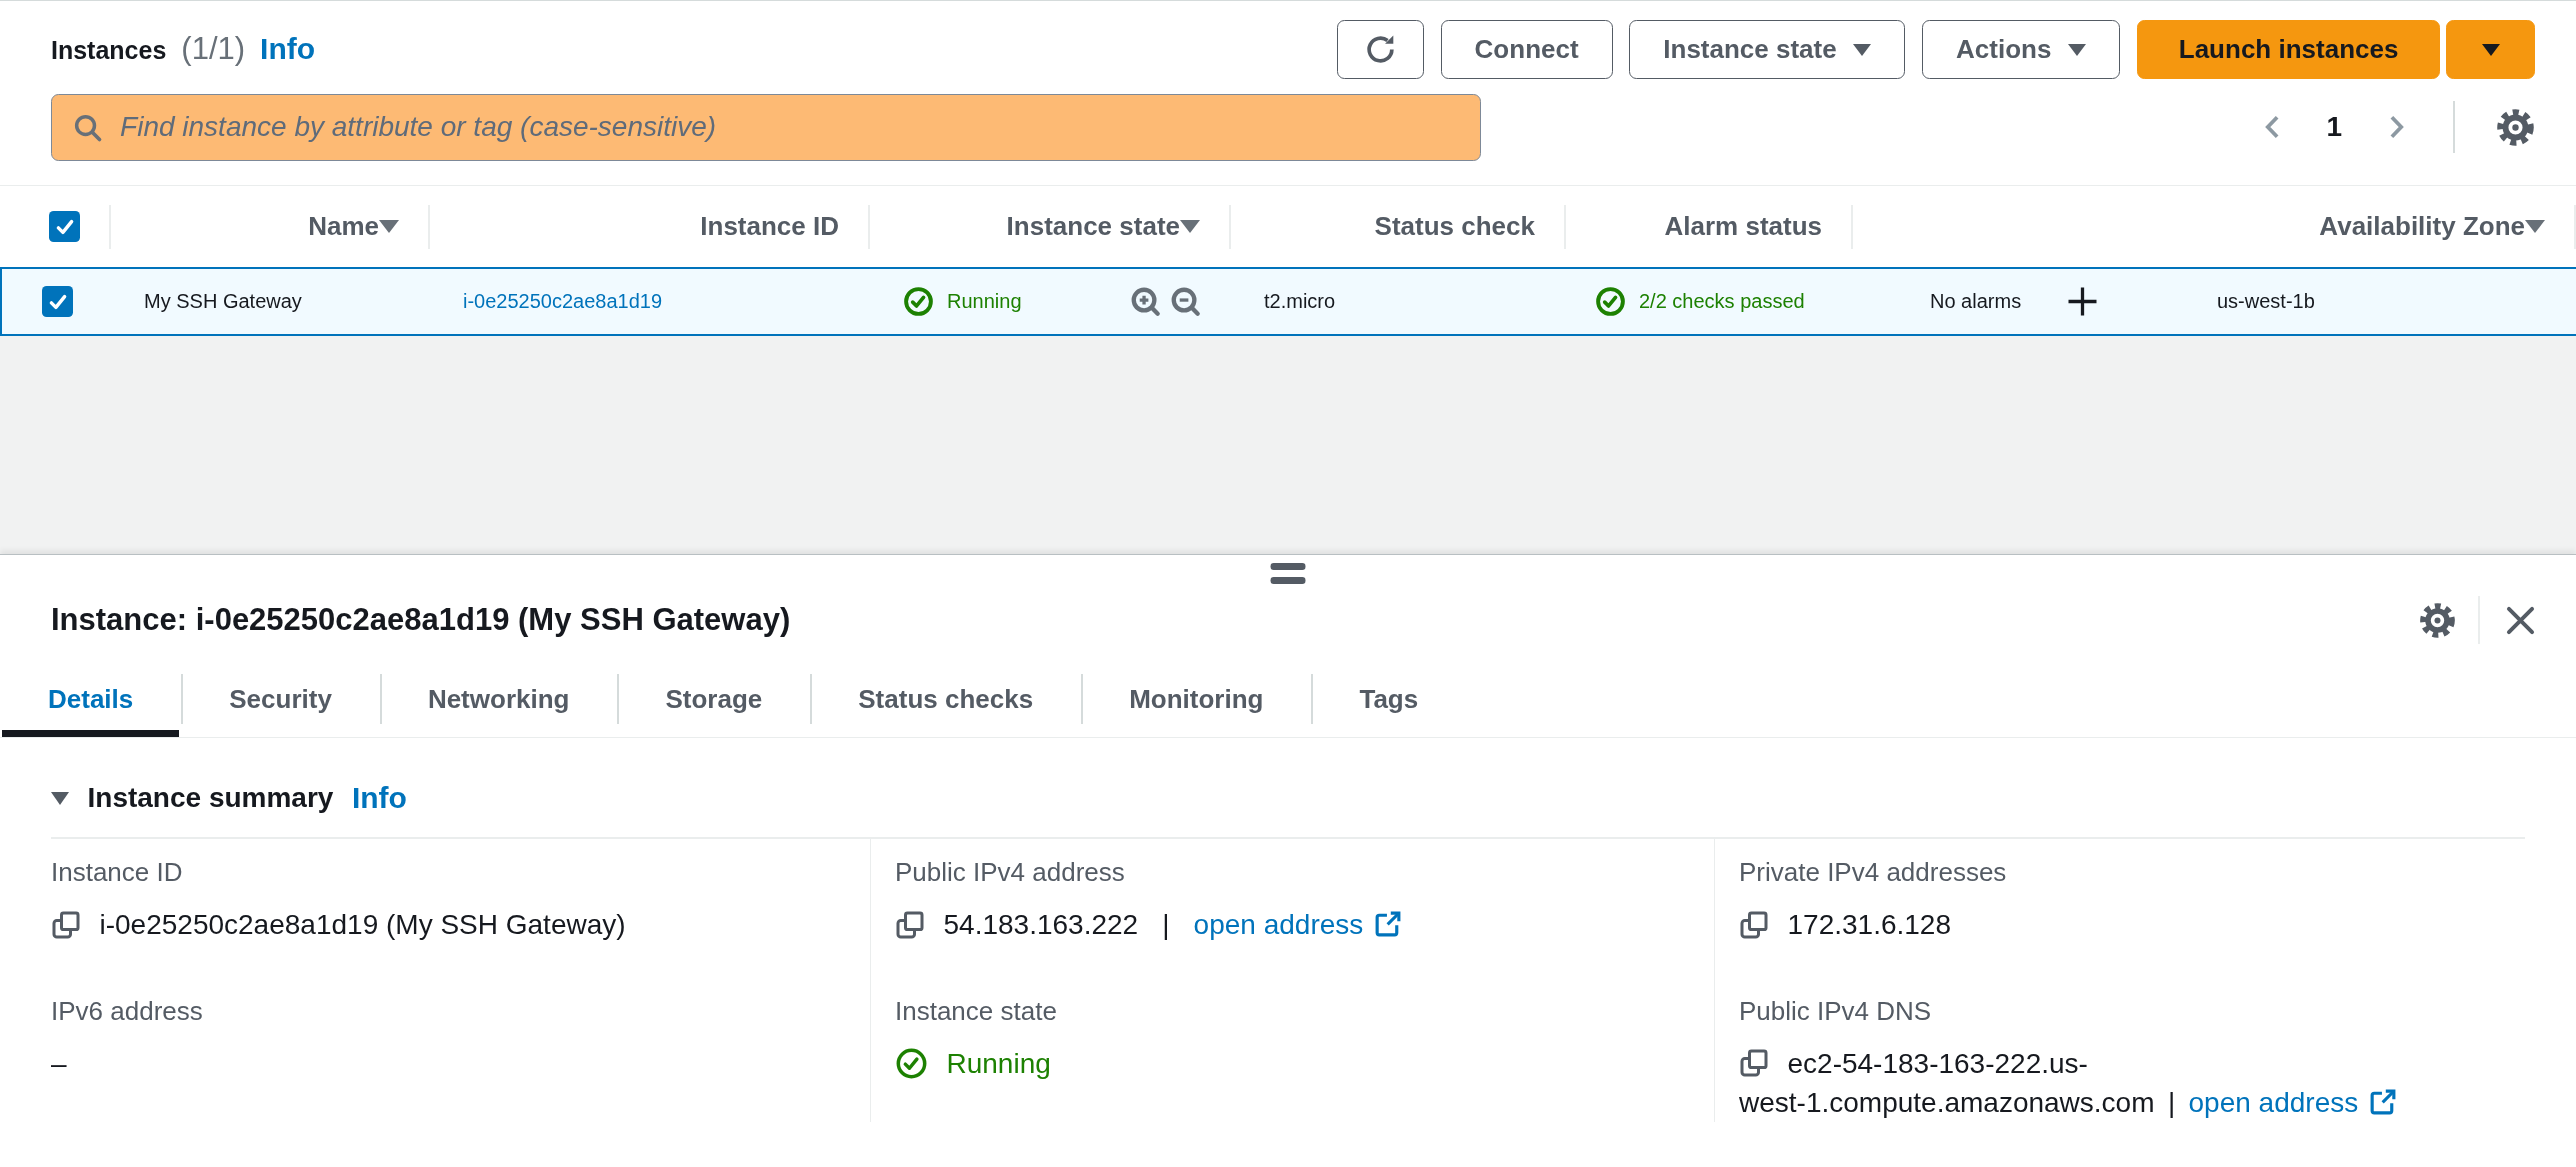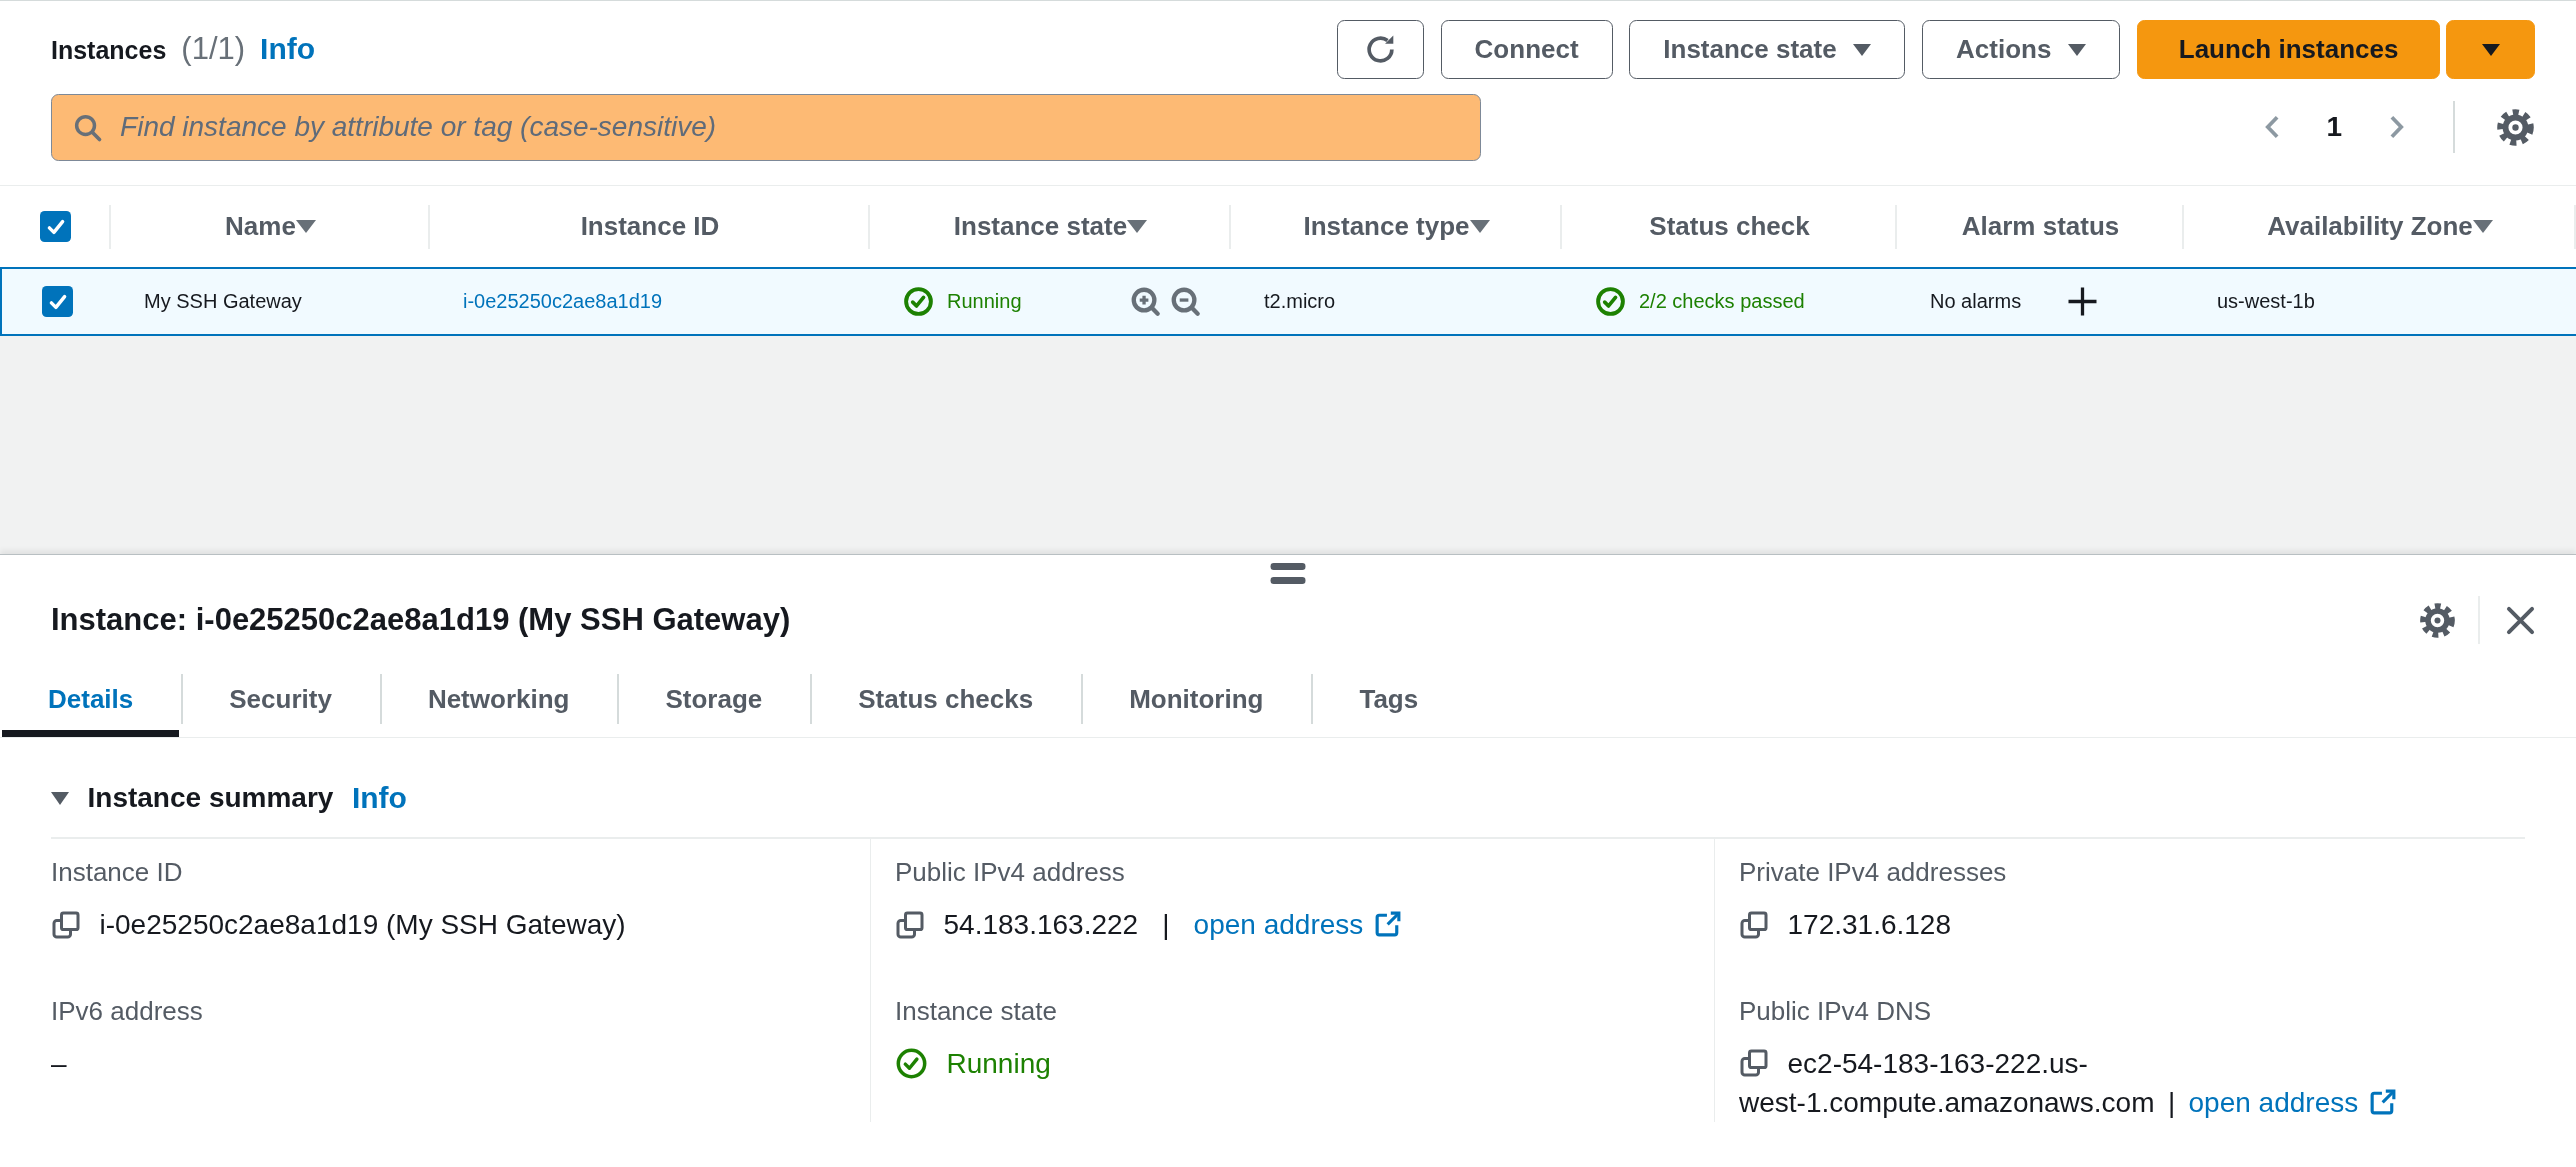--- a/index.html
+++ b/index.html
@@ -45,21 +45,21 @@
   .page-chevron svg{ width:30px; height:30px; }
   .page-num{ font-size:28px; font-weight:bold; color:#16191f; margin:0 33px; }
   .paging-divider{ width:1.9px; height:52px; background:#d5dbdb; margin:0 41px 0 37px; }
   .icon-btn{ background:none; border:none; cursor:pointer; color:#545b64; display:flex; align-items:center; justify-content:center; }
   .icon-btn svg{ width:39px; height:39px; }
 
   
   .thead{ height:81px; display:flex; align-items:center; background:#fff; font-size:26px; font-weight:bold; color:#545b64; }
   .c0{ width:111px; flex:none; display:flex; align-items:center; justify-content:center; }
   .c1{ width:319px; } .c2{ width:440px; } .c3{ width:361px; } .c4{ width:331px; } .c5{ width:335px; } .c6{ width:287px; } .c7{ flex:1; }
-  .hcell{ position:relative; height:100%; display:flex; align-items:center; justify-content:center; padding:0 31px; flex:none; }
+  .hcell{ position:relative; height:100%; display:flex; align-items:center; justify-content:flex-end; padding:0 31px; flex:none; }
   .hcell.c7{ flex:1; }
   .hcell .vsep{ position:absolute; right:0; top:50%; transform:translateY(-50%); width:1.9px; height:44px; background:#eaeded; }
   .filter-tri{ width:0; height:0; border-left:10.2px solid transparent; border-right:10.2px solid transparent; border-top:13px solid #687078; }
   .checkbox{ width:31px; height:31px; border-radius:4.6px; background:#0073bb; display:flex; align-items:center; justify-content:center; cursor:pointer; }
   .checkbox svg{ width:24px; height:24px; }
 
   .trow{
     height:69px; display:flex; align-items:center; background:#f1faff;
     border-top:2.8px solid #0073bb; border-bottom:2.8px solid #0073bb; border-left:2.8px solid #0073bb;
     font-size:20px; color:#16191f;
@@ -205,25 +205,20 @@
       <span>Name</span>
       <span class="filter-tri"></span>
       <i class="vsep"></i>
     </div>
     <div class="hcell c2">
       <span>Instance ID</span>
       <i class="vsep"></i>
     </div>
     <div class="hcell c3">
       <span>Instance state</span>
-      <span class="filter-tri"></span>
-      <i class="vsep"></i>
-    </div>
-    <div class="hcell c4">
-      <span>Instance type</span>
       <span class="filter-tri"></span>
       <i class="vsep"></i>
     </div>
     <div class="hcell c5">
       <span>Status check</span>
       <i class="vsep"></i>
     </div>
     <div class="hcell c6">
       <span>Alarm status</span>
       <i class="vsep"></i>

